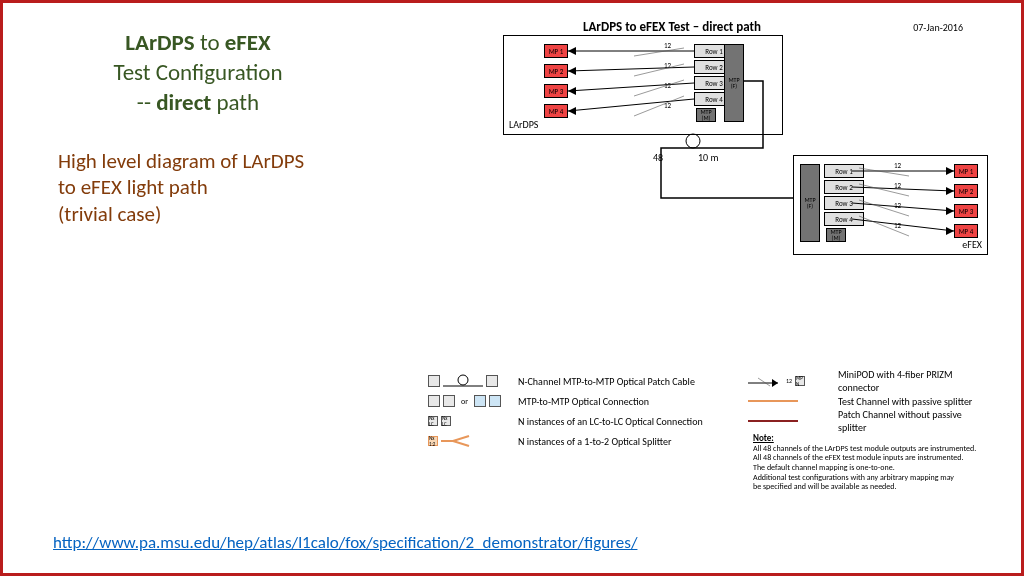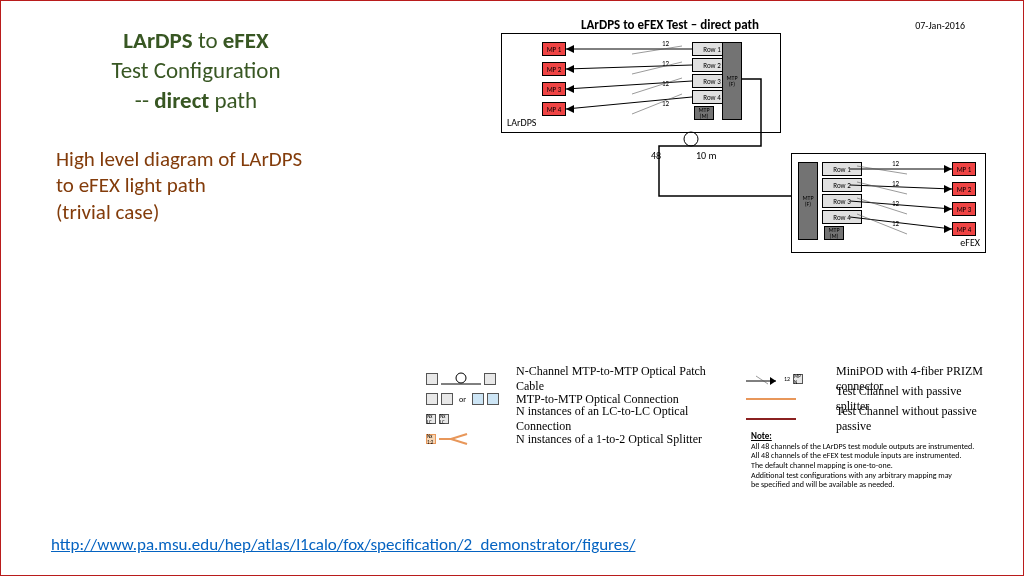--- a/index.html
+++ b/index.html
@@ -1,17 +1,17 @@
 <!DOCTYPE html>
 <html><head>
 <meta charset="utf-8">
 <style>
   * { box-sizing: border-box; margin: 0; padding: 0; }
   body { width: 1024px; height: 576px; font-family: Calibri, Arial, sans-serif; background: #fff; position: relative; overflow: hidden; }
-  .slide { width: 100%; height: 100%; position: relative; border: 1px solid #b91c1c; }
+  .slide { width: 100%; height: 100%; position: relative; border: 3px solid #b91c1c; }
   .title-block { position: absolute; left: 55px; top: 25px; width: 280px; text-align: center; font-size: 23px; line-height: 1.3; }
   .title-block .l1 { color: #385723; }
   .title-block .l1 b { font-weight: 700; }
   .title-block .l2 { color: #385723; font-weight: 400; }
   .title-block .l3 { color: #385723; }
   .desc-block { position: absolute; left: 55px; top: 145px; width: 260px; font-size: 21px; color: #833c0b; line-height: 1.25; }
   .date { position: absolute; right: 58px; top: 18px; font-size: 10px; color: #000; }
   .diagram-title { position: absolute; left: 580px; top: 16px; font-size: 13px; font-weight: 700; }
   .lardps-box { position: absolute; left: 500px; top: 32px; width: 280px; height: 100px; border: 1px solid #000; }
   .lardps-box .label { position: absolute; left: 5px; bottom: 3px; font-size: 10px; }
@@ -21,21 +21,21 @@
   .mp-box { width: 24px; height: 14px; border: 1px solid #000; background: #ef4444; font-size: 7px; display:flex; align-items:center; justify-content:center; }
   .row-box { width: 40px; height: 14px; border: 1px solid #000; background: #e0e0e0; font-size: 7px; display:flex; align-items:center; justify-content:center; }
   .mtp-box { width: 20px; height: 14px; border: 1px solid #000; background: #737373; font-size: 6px; display:flex; align-items:center; justify-content:center; line-height:1; text-align:center; }
   .pos { position: absolute; }
   .fiber-num { font-size: 7px; position: absolute; }
   svg.wires { position: absolute; left:0; top:0; pointer-events:none; }
   .legend { position: absolute; left: 425px; top: 370px; width: 560px; font-size: 9px; }
   .legend-row { display: flex; align-items: center; margin-bottom: 4px; height: 16px; }
   .legend-col { display: inline-block; vertical-align: top; }
   .legend .sym { width: 90px; display:flex; align-items:center; gap:3px; }
-  .legend .txt { flex: 1; font-size: 12px; font-family: Liberation Serif, serif; }
+  .legend .txt { flex: 1; font-size: 10px; }
   .mini-box { width: 12px; height: 12px; border: 1px solid #555; background:#e8e8e8; }
   .mini-box.blue { background:#cde5f5; }
   .mini-box.tiny { width: 10px; height: 10px; font-size:5px; display:flex;align-items:center;justify-content:center;}
   .note { position: absolute; left: 750px; top: 430px; width: 240px; font-size: 8px; line-height: 1.2; }
   .note b { text-decoration: underline; font-size: 9px; margin-top: 17px; }
   .footer-link { position: absolute; left: 50px; bottom: 20px; font-size: 17px; color: #0563c1; text-decoration: underline; }
 </style>
 </head>
 <body>
 
@@ -185,21 +185,21 @@
         <div class="legend-row">
           <div class="sym">
               <div style="width:50px;height:2px;background:#e8975a"></div>
             </div>
           <div class="txt">Test Channel with passive splitter</div>
         </div>
         <div class="legend-row">
           <div class="sym">
               <div style="width:50px;height:2px;background:#8a2020"></div>
             </div>
-          <div class="txt">Test Channel without passive passive</div>
+          <div class="txt">Patch Channel without passive splitter</div>
         </div>
       </div>
     </div>
   </div>
 
   <div class="note">
     <b>Note:</b><br>
     <span>All 48 channels of the LArDPS test module outputs are instrumented.</span><br>
     <span>All 48 channels of the eFEX test module inputs are instrumented.</span><br>
     <span>The default channel mapping is one-to-one.</span><br>

